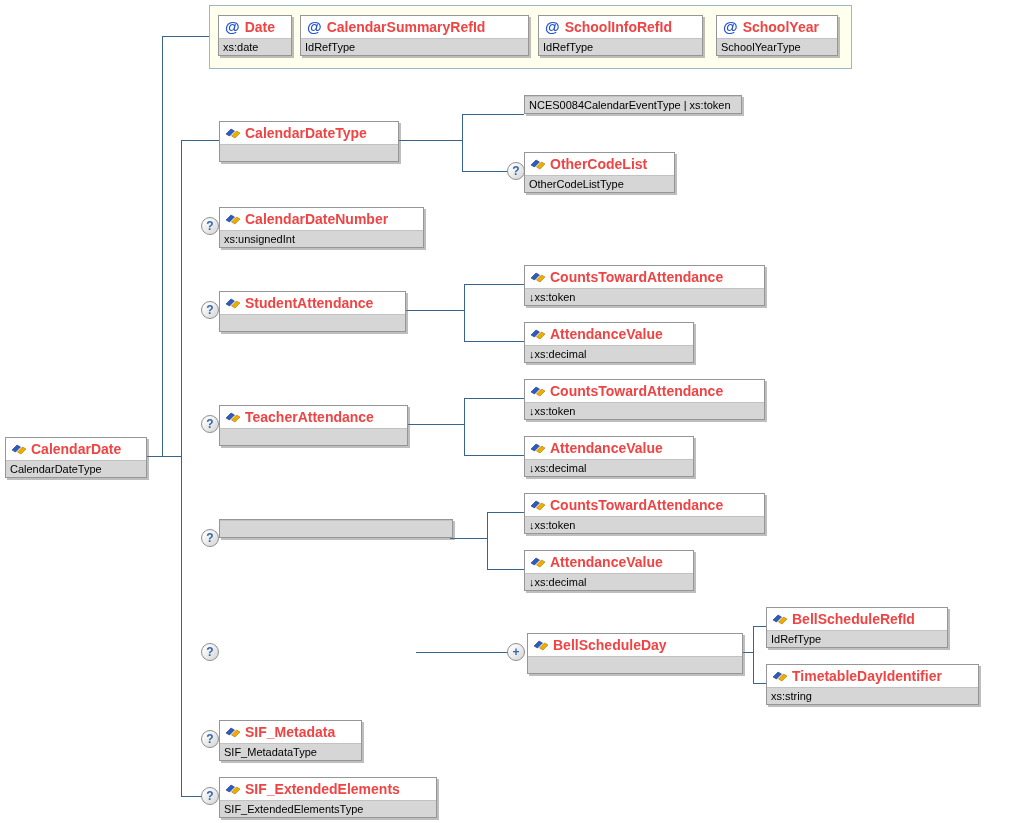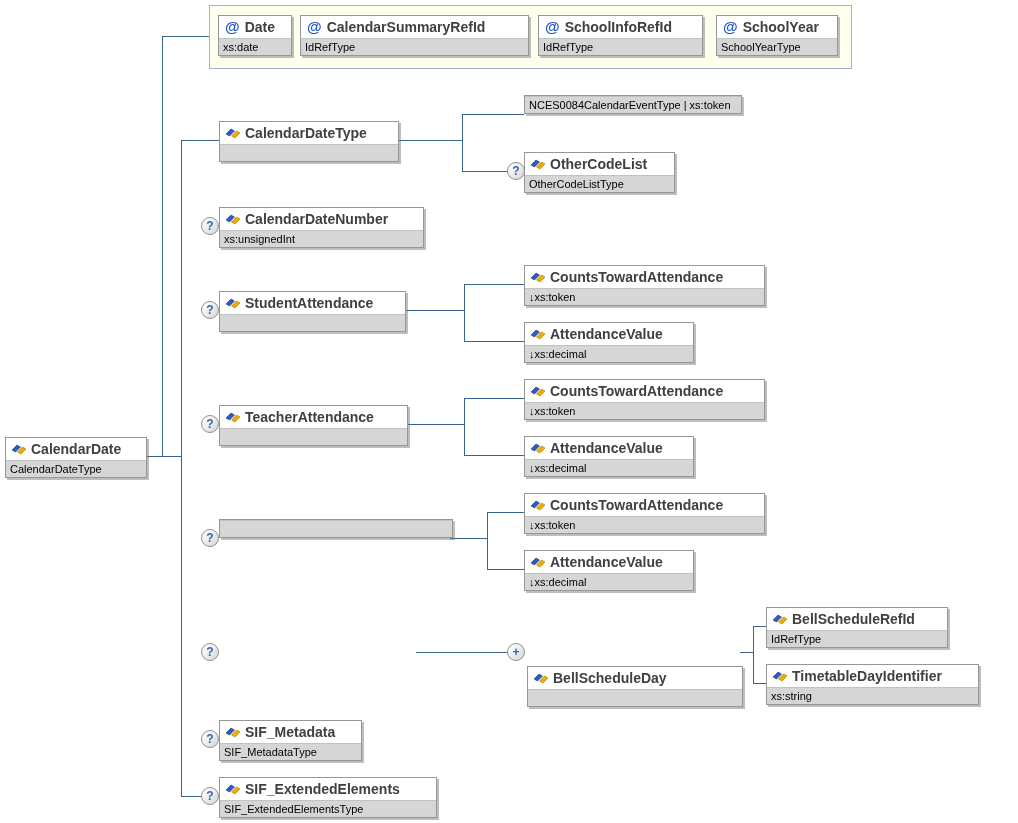--- a/index.html
+++ b/index.html
@@ -6,21 +6,21 @@
   .canvas{position:relative;width:1018px;height:823px;background:#ffffff;overflow:hidden;
           font-family:"Liberation Sans","DejaVu Sans",sans-serif;}
   
   .hl,.vl{position:absolute;background:#36648e;z-index:1;}
   .hl{height:1px;}
   .vl{width:1px;}
   
   .node{position:absolute;background:#ffffff;border:1px solid #969696;
         box-shadow:2px 2px 0 rgba(110,110,110,0.45);z-index:2;}
   .nt{height:22px;display:flex;align-items:center;padding:0 6px;gap:5px;background:#ffffff;}
-  .lbl{font-weight:bold;font-size:14px;color:#404040;white-space:nowrap;letter-spacing:0;}
+  .lbl{font-weight:bold;font-size:14px;color:#ef4444;white-space:nowrap;letter-spacing:0;}
   .ntype{height:16px;background:#d6d6d6;border-top:1px solid #c2c2c2;font-size:11px;
          line-height:16px;color:#000;padding:0 4px;white-space:nowrap;overflow:hidden;}
   .eicon{display:inline-flex;flex:0 0 auto;}
   .at{color:#2255cc;font-weight:bold;font-size:15px;line-height:14px;}
   
   .occ{position:absolute;width:16px;height:16px;border:1px solid #8f8f8f;border-radius:50%;
        background:linear-gradient(135deg,#fbfbfb 20%,#d9d9d9 90%);
        color:#3366aa;font-weight:bold;font-size:12px;line-height:16px;text-align:center;z-index:3;}
   
   .attr-group{position:absolute;left:209px;top:5px;width:641px;height:62px;
@@ -279,21 +279,21 @@
           <svg width="14" height="11" viewBox="0 0 14 11">
             <path d="M0 6 L5 1 L8.5 3 L3.5 8 Z" fill="#2f5bbf" stroke="#1a3a80" stroke-width="0.6"></path>
             <path d="M5.5 8 L10.5 3 L14 5 L9 10 Z" fill="#f0ad00" stroke="#a87800" stroke-width="0.6"></path>
           </svg>
         </span>
       <span class="lbl">AttendanceValue</span>
       </div>
     <div class="ntype">↓xs:decimal</div>
   </div>
 
-  <div class="node" style="left:527px;top:666px;width:214px">
+  <div class="node" style="left:527px;top:633px;width:214px">
     <div class="nt">
         <span class="eicon">
           <svg width="14" height="11" viewBox="0 0 14 11">
             <path d="M0 6 L5 1 L8.5 3 L3.5 8 Z" fill="#2f5bbf" stroke="#1a3a80" stroke-width="0.6"></path>
             <path d="M5.5 8 L10.5 3 L14 5 L9 10 Z" fill="#f0ad00" stroke="#a87800" stroke-width="0.6"></path>
           </svg>
         </span>
       <span class="lbl">BellScheduleDay</span>
       </div>
     <div class="ntype"></div>

